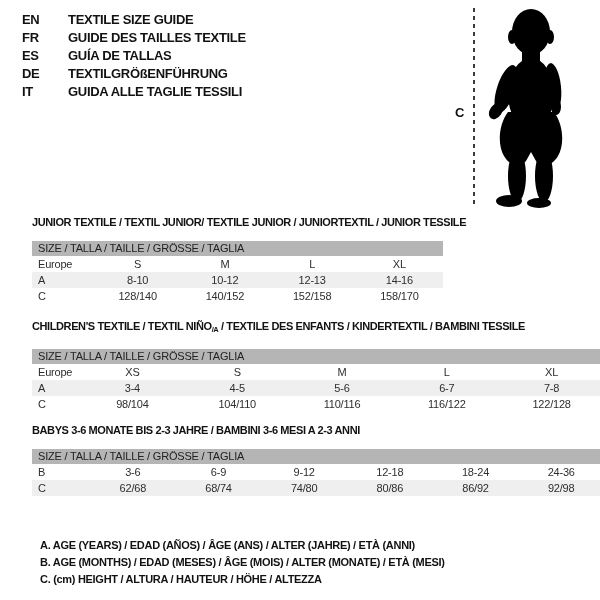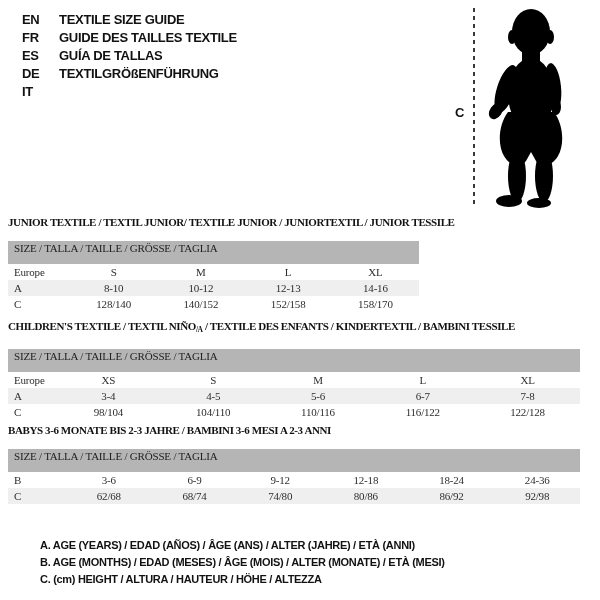--- a/index.html
+++ b/index.html
@@ -1,40 +1,40 @@
 <!DOCTYPE html>
 <html><head>
 <meta charset="utf-8">
 <style>
   html,body { margin:0; padding:0; background:#ffffff; }
   body { width:600px; height:600px; font-family:"Liberation Sans","DejaVu Sans",sans-serif; }
   .canvas { position:relative; width:600px; height:600px; background:#fff; overflow:hidden; }
 
   
   .langs { position:absolute; left:22px; top:11px; }
-  .lang-row { display:flex; height:18px; line-height:18px; }
+  .lang-row { display:flex; height:18px; line-height:18px;gap:9px; }
   .lang-code, .lang-label { font-weight:bold; font-size:13px; letter-spacing:-0.3px; color:#121212; white-space:nowrap; }
   .lang-code { width:37px; }
 
   
   .figure-line { position:absolute; left:473px; top:8px; width:2px; height:198px;
                  background:repeating-linear-gradient(to bottom,#3a3a3a 0 4px,transparent 4px 8px); }
   .figure-c { position:absolute; left:455px; top:105px; font-weight:bold; font-size:13px; color:#121212; }
   .figure-svg { position:absolute; left:482px; top:8px; }
 
   
-  .tbl { position:absolute; left:8px;font-family:Liberation Serif, serif; }
+  .tbl { position:absolute; left:32px; }
   .tbl-0 { top:215px; width:411px; }
   .tbl-1 { top:319px; width:572px; }
   .tbl-2 { top:423px; width:572px; }
   .tbl-title { font-weight:bold; font-size:11px; line-height:14px; letter-spacing:-0.4px;
                color:#121212; white-space:nowrap; }
   .tbl-title .sub { font-size:7.5px; vertical-align:-2px; }
   .tbl-titles { margin-bottom:12px; }
-  .tbl-head { height:23px; line-height:15px; background:#b5b5b5; color:#222222;
+  .tbl-head { height:15px; line-height:15px; background:#b5b5b5; color:#222222;
               font-size:11px; letter-spacing:-0.2px; padding-left:6px; }
   .tbl-row { display:flex; height:16px; line-height:16px; font-size:11px;
              letter-spacing:-0.2px; color:#2e2e2e; }
   .tbl-row.alt { background:#efefef; }
   .cell-label { padding-left:6px; }
   .tbl-0 .cell-label { width:56px; }
   .tbl-1 .cell-label { width:42px; }
   .tbl-2 .cell-label { width:52px; }
   .cell-val { flex:1; text-align:center; }
 
@@ -60,20 +60,21 @@
       <div class="lang-row">
         <span class="lang-code">ES</span>
         <span class="lang-label">GUÍA DE TALLAS</span>
       </div>
       <div class="lang-row">
         <span class="lang-code">DE</span>
         <span class="lang-label">TEXTILGRÖßENFÜHRUNG</span>
       </div>
       <div class="lang-row">
         <span class="lang-code">IT</span>
+        <span class="lang-label">GUIDA ALLE TAGLIE TESSILI</span>
       </div>
     </div>
 
   <div class="figure-line"></div>
   <div class="figure-c">C</div>
 
   <svg class="figure-svg" width="90" height="200" viewBox="0 0 90 200">
     <g fill="#000000">
       <ellipse cx="49" cy="24" rx="19" ry="23"></ellipse>
       <ellipse cx="30" cy="29" rx="4" ry="7"></ellipse>

